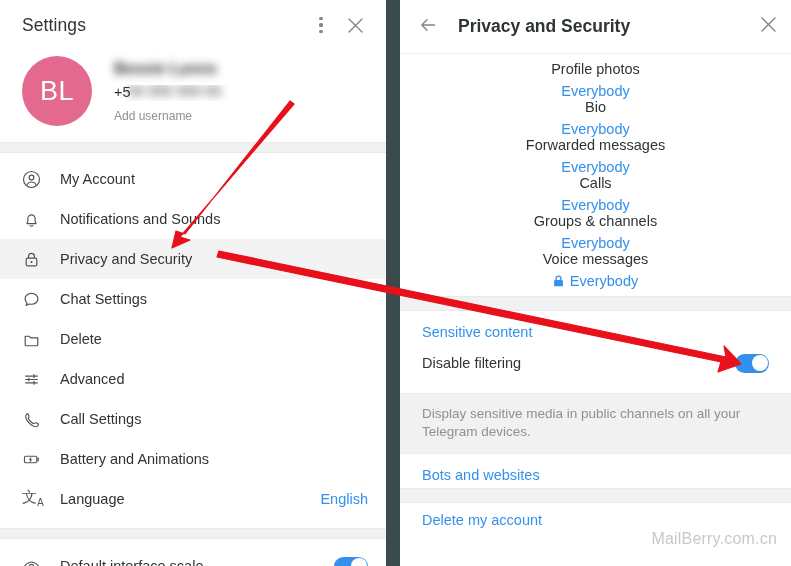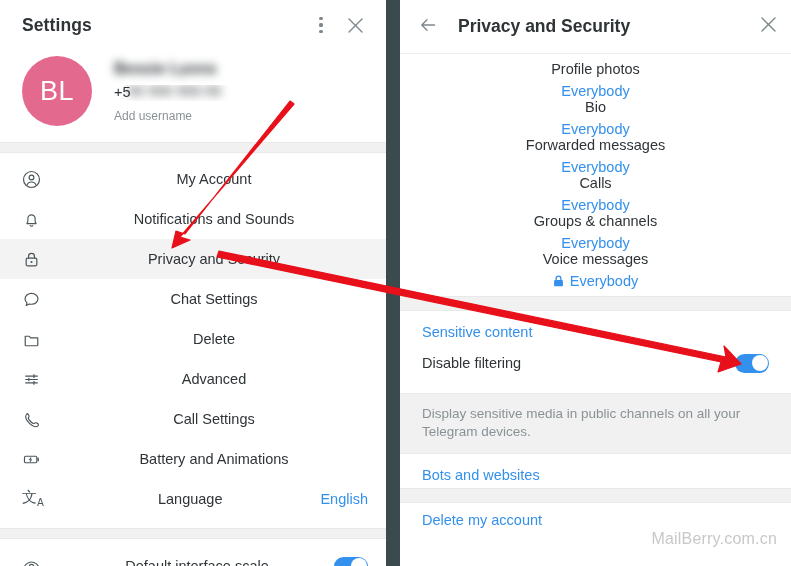--- a/index.html
+++ b/index.html
@@ -26,21 +26,21 @@
   }
   .settings-header {
     height: 50px;
     display: flex;
     align-items: center;
     padding: 0 14px 0 22px;
     box-sizing: border-box;
   }
   .settings-title {
     font-size: 17.5px;
-    font-weight: bold;
+    font-weight: normal;
     color: #2f3437;
     flex: 1;
     letter-spacing: .1px;
   }
   .hdr-icon-btn {
     width: 34px; height: 34px;
     display: flex; align-items: center; justify-content: center;
     border-radius: 50%;
     color: #7c868b;
   }
@@ -119,21 +119,20 @@
     width: 28px;
     flex: none;
     display: flex; align-items: flex-start; justify-content: flex-start;
     color: #4b5559;
   }
   .menu-label {
     font-size: 14.5px;
     color: #2f3437;
     margin-left: 10px;
     flex: 1;
-    text-align: center;
   }
   .menu-value {
     font-size: 14.5px;
     color: #3390ec;
   }
   .lang-glyph {
     font-size: 15px;
     color: #4b5559;
     line-height: 1;
     font-family: "DejaVu Sans", sans-serif;

